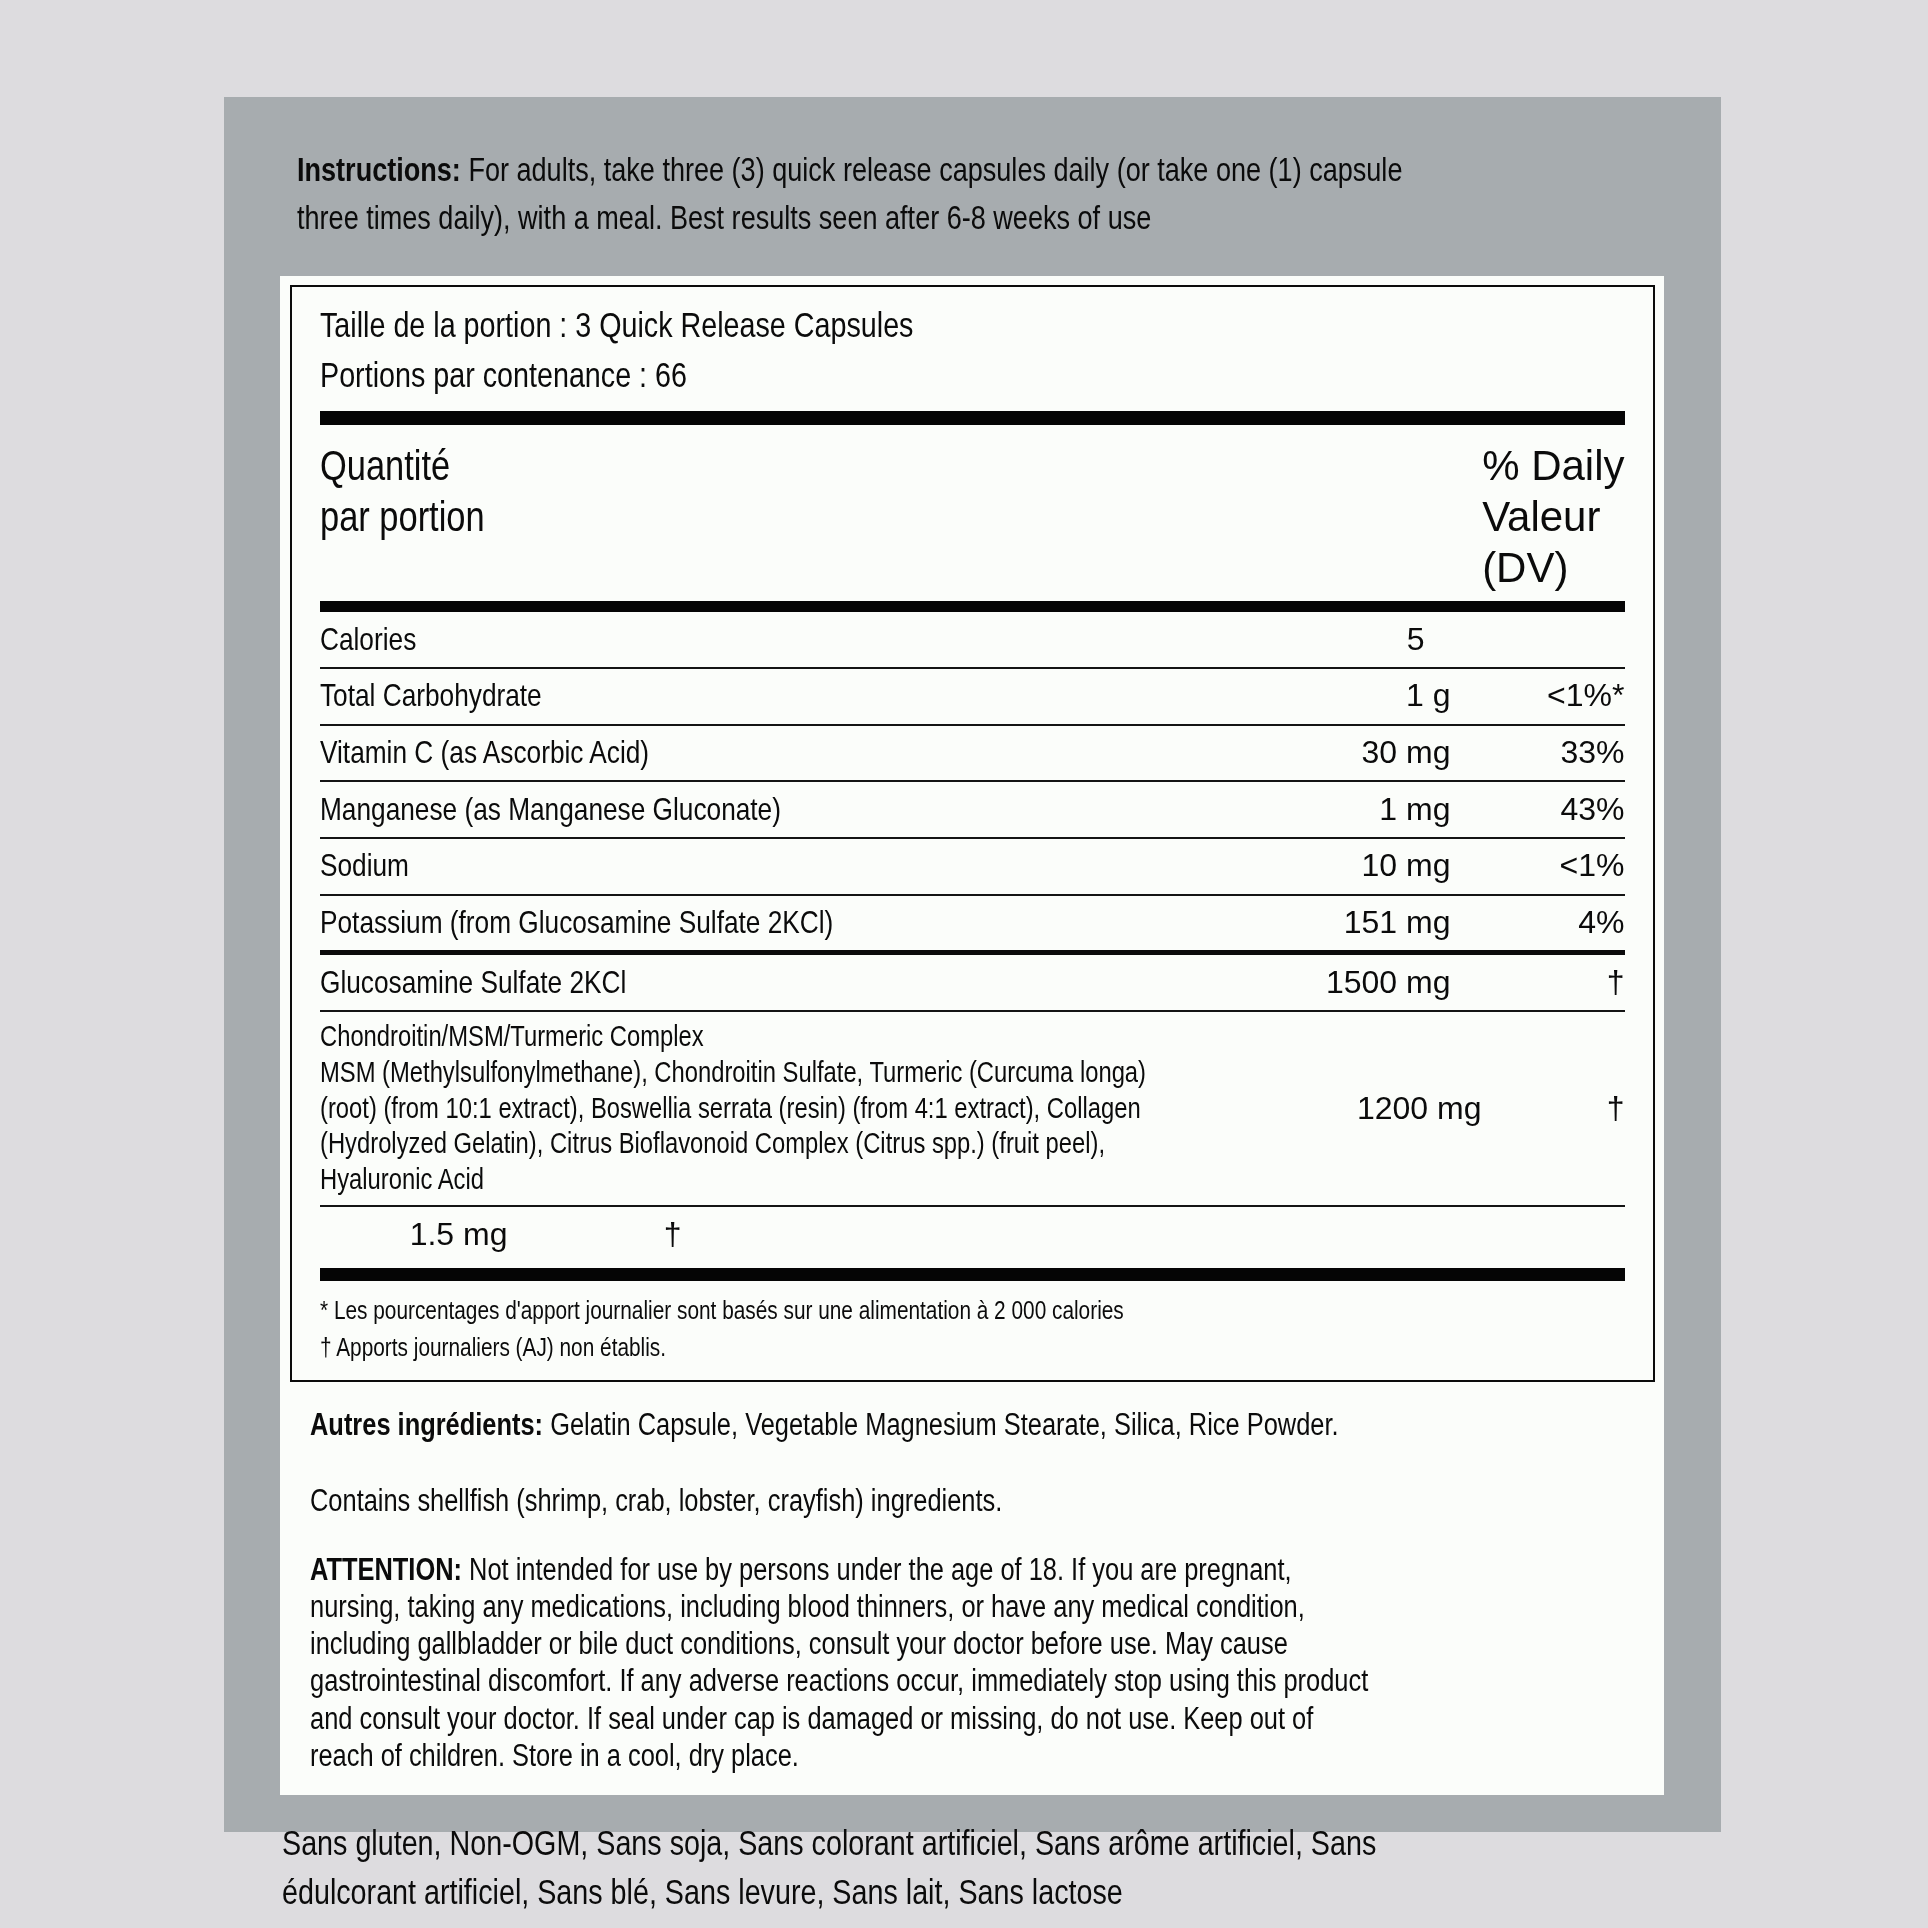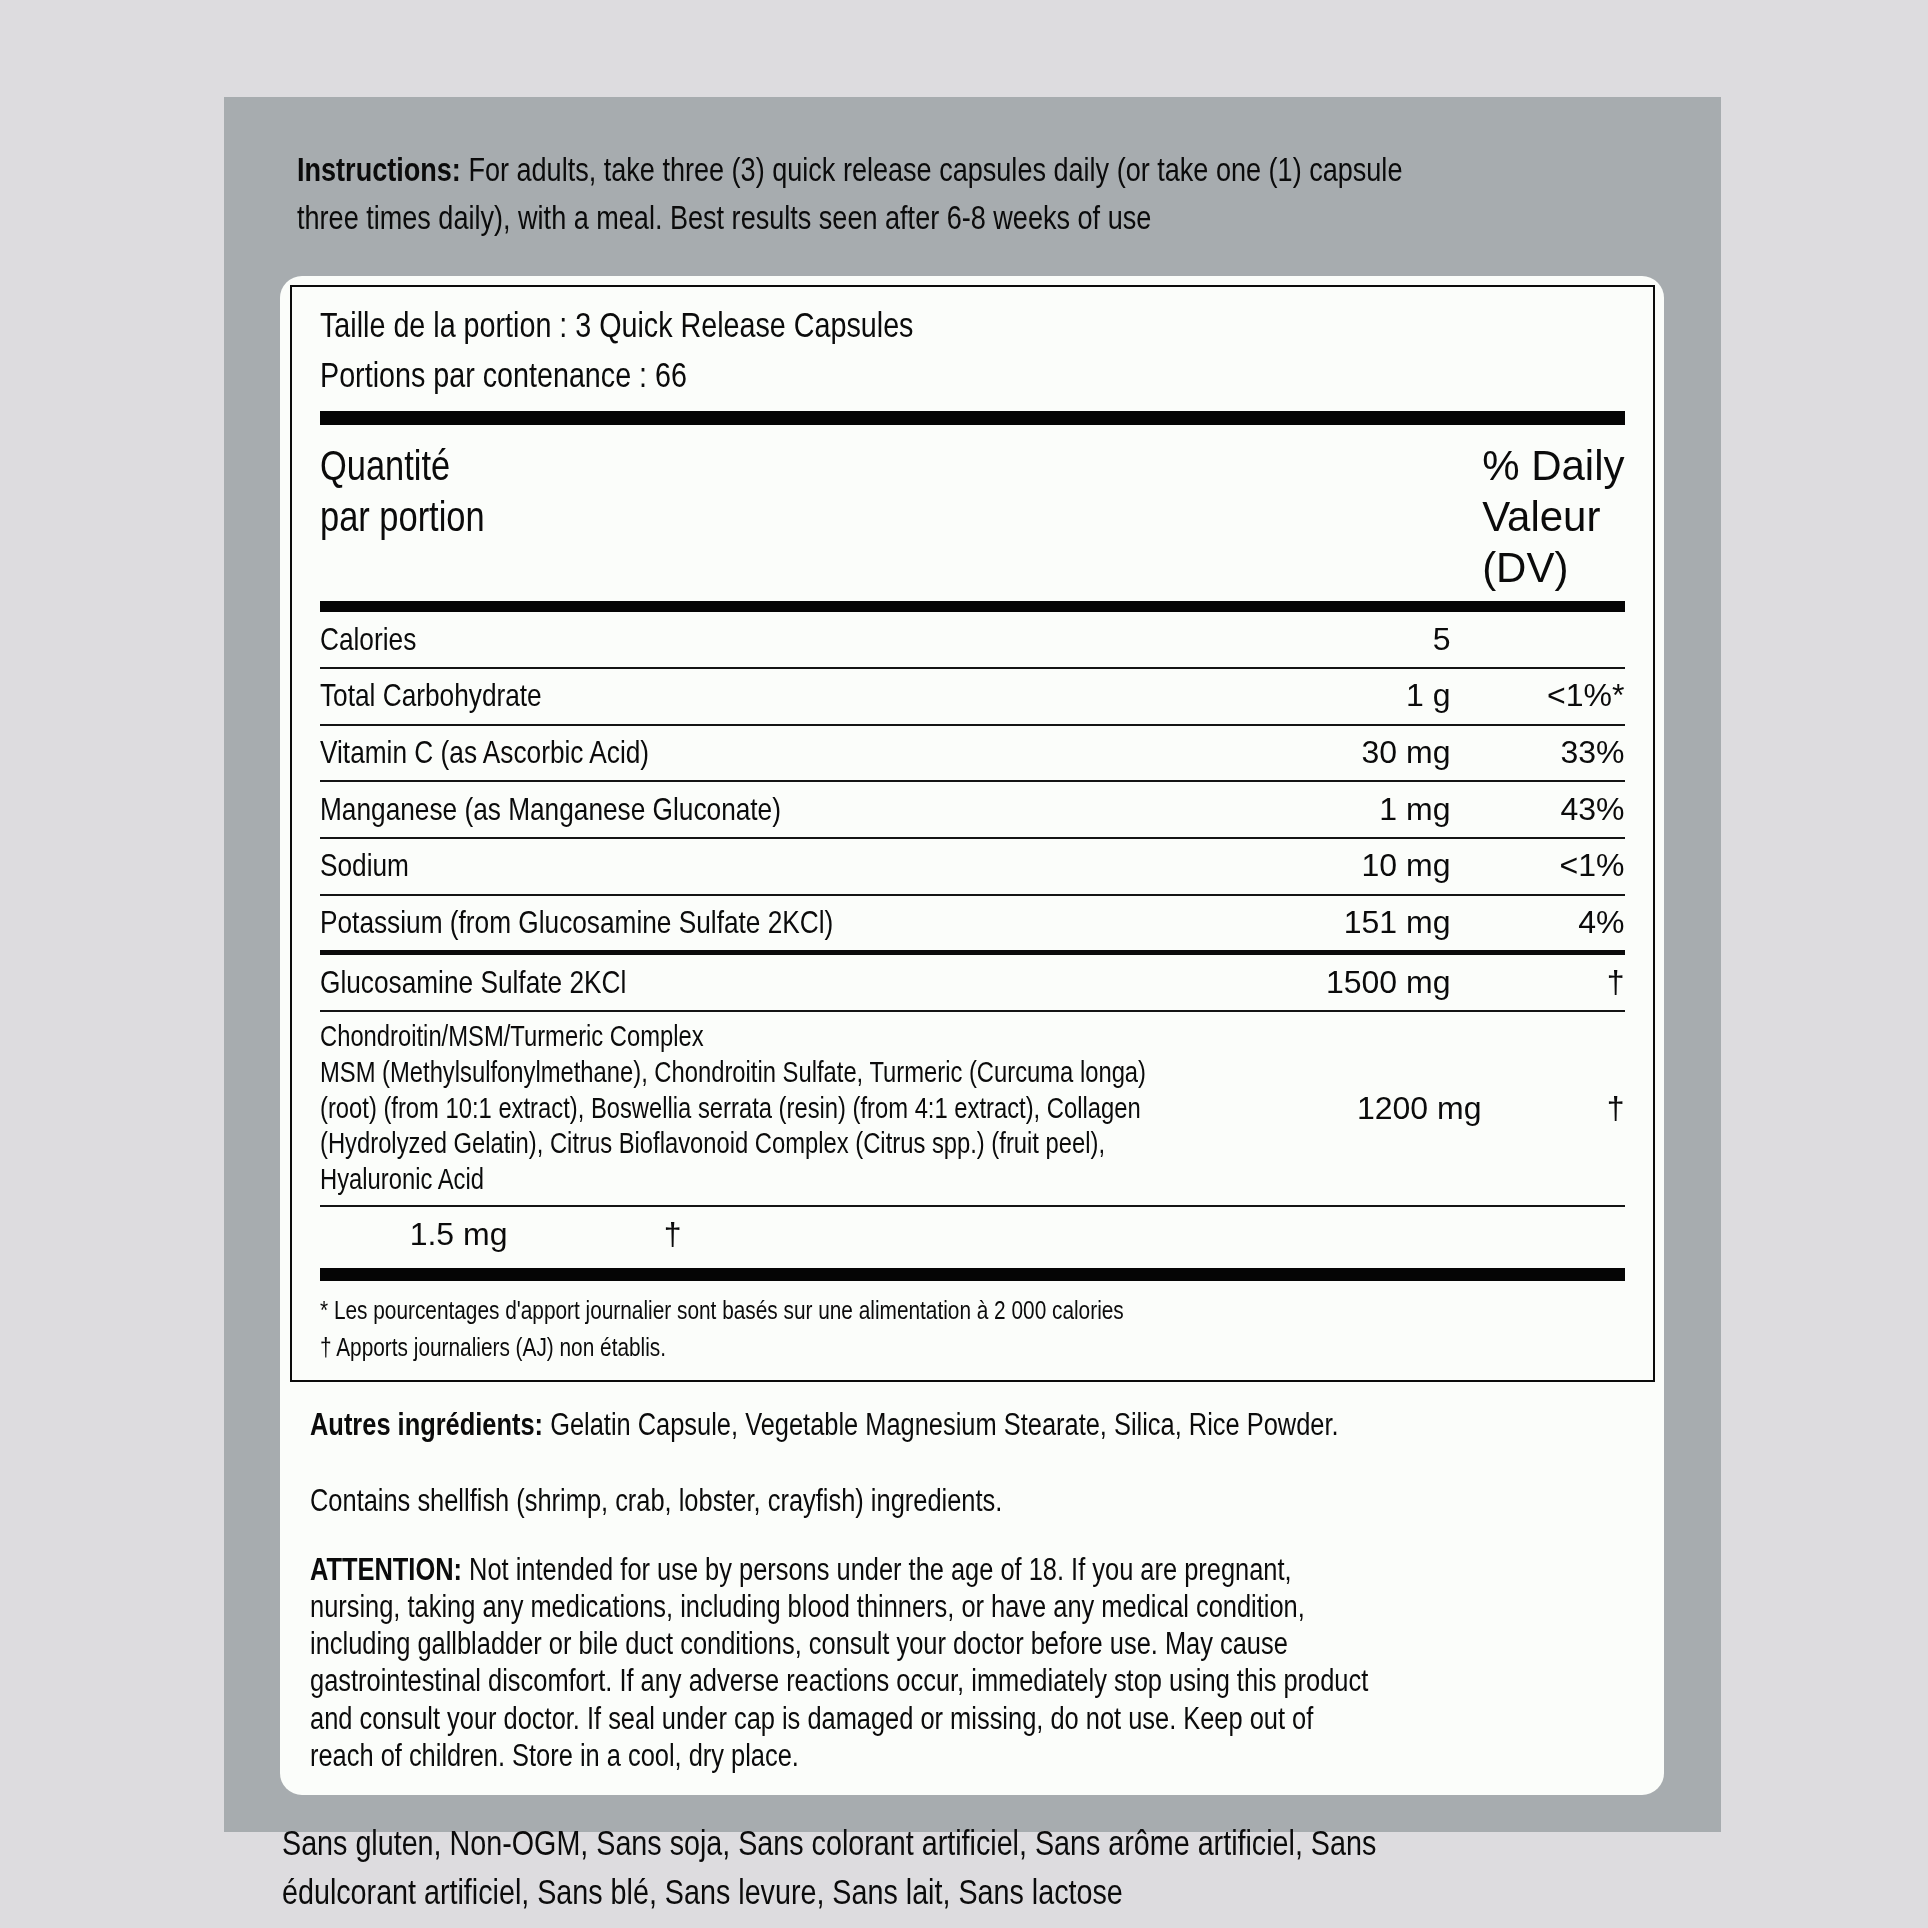--- a/index.html
+++ b/index.html
@@ -43,21 +43,20 @@
   }
   p { margin: 0; }
 
   
   .white {
     margin: 34px 0 16px 56px;
     width: 1384px;
     background: #fbfdfa;
     padding: 9.4px 0 21px 0;
     box-sizing: border-box;
-    border-radius: 22px;
   }
 
   
   .factbox {
     margin: 0 auto;
     width: 1365px;
     border: 2.8px solid #0b0b0b;
     box-sizing: border-box;
     background: #fbfdfa;
     padding: 13px 28px 0 28px;
@@ -87,21 +86,21 @@
   .hdr .hr { text-align: left; }
 
   .row {
     display: flex;
     align-items: center;
     padding: 7.5px 0;
     border-top: 2.8px solid #141414;
     font-size: 32px;
     line-height: 1.24;
   }
-  .row.first { border-top: none; }
+  .row.first { border-top: none; gap: 26px; }
   .row.thick { border-top: 5.6px solid #0b0b0b; }
   .row .nm  { flex: 1; }
   .row .nm .inner { font-size: 32px; }
   .row .nm .inner.small { font-size: 29px; line-height: 1.23; }
   .row .amt { width: 188px; text-align: right; white-space: nowrap; }
   .row .dv  { width: 174px; text-align: right; white-space: nowrap; }
 
   .fnotes { padding: 11.3px 0 13px 0; }
   .fn {
     font-size: 25.4px;

